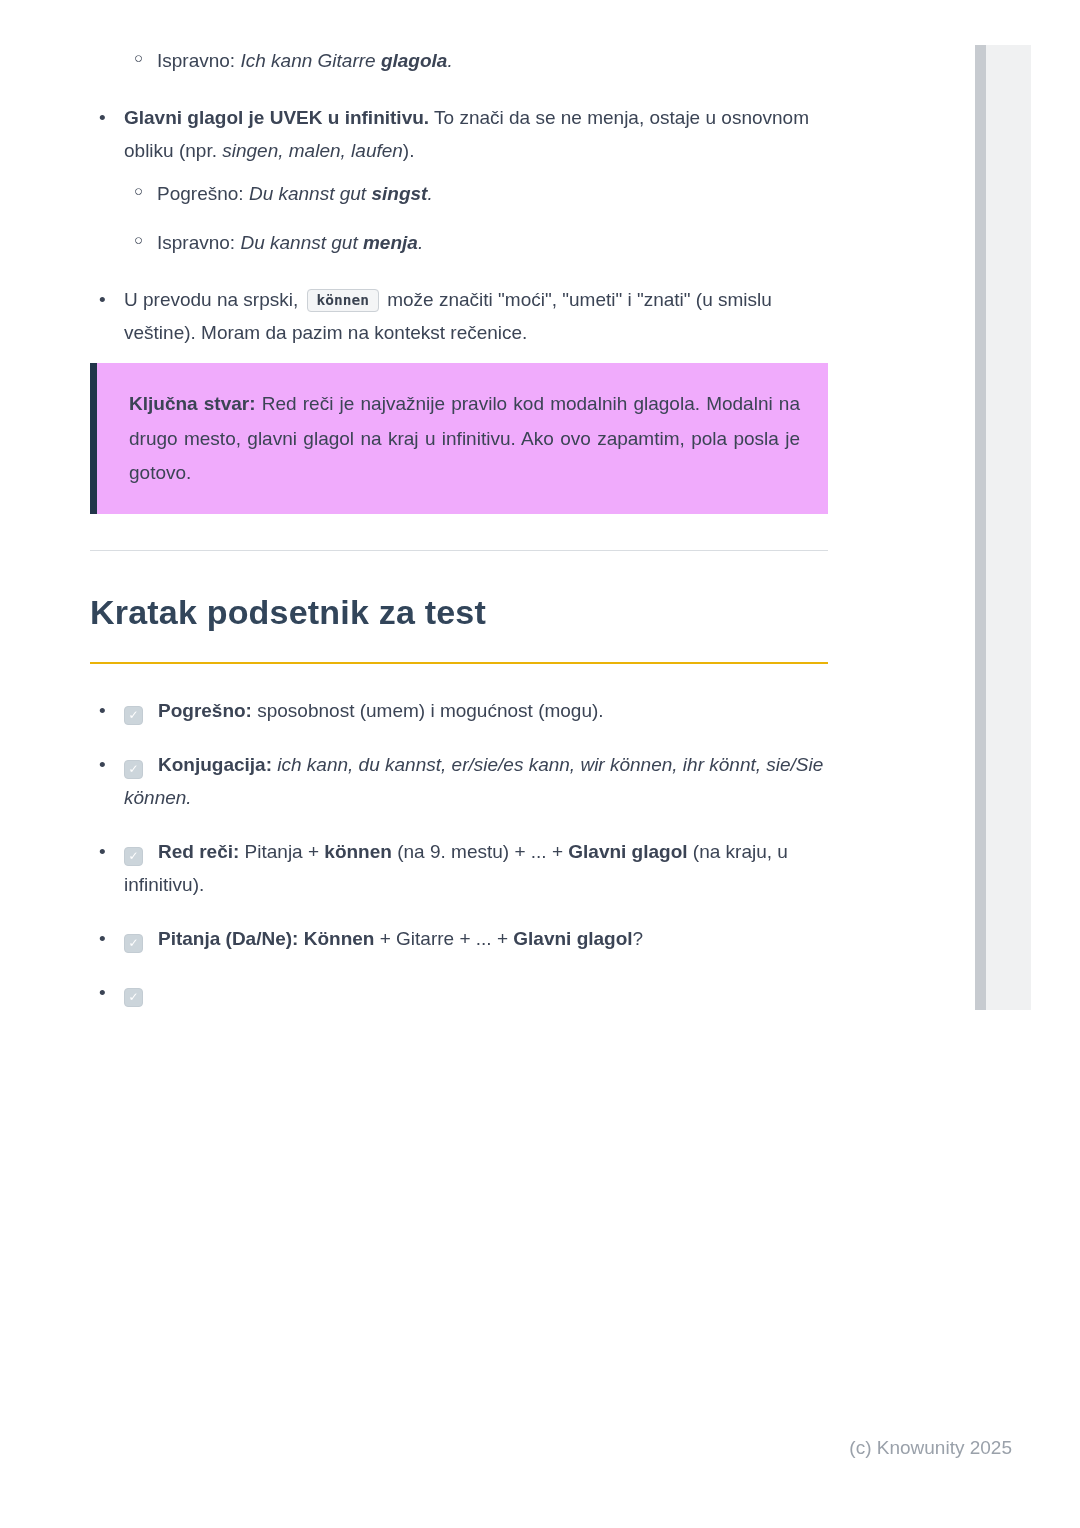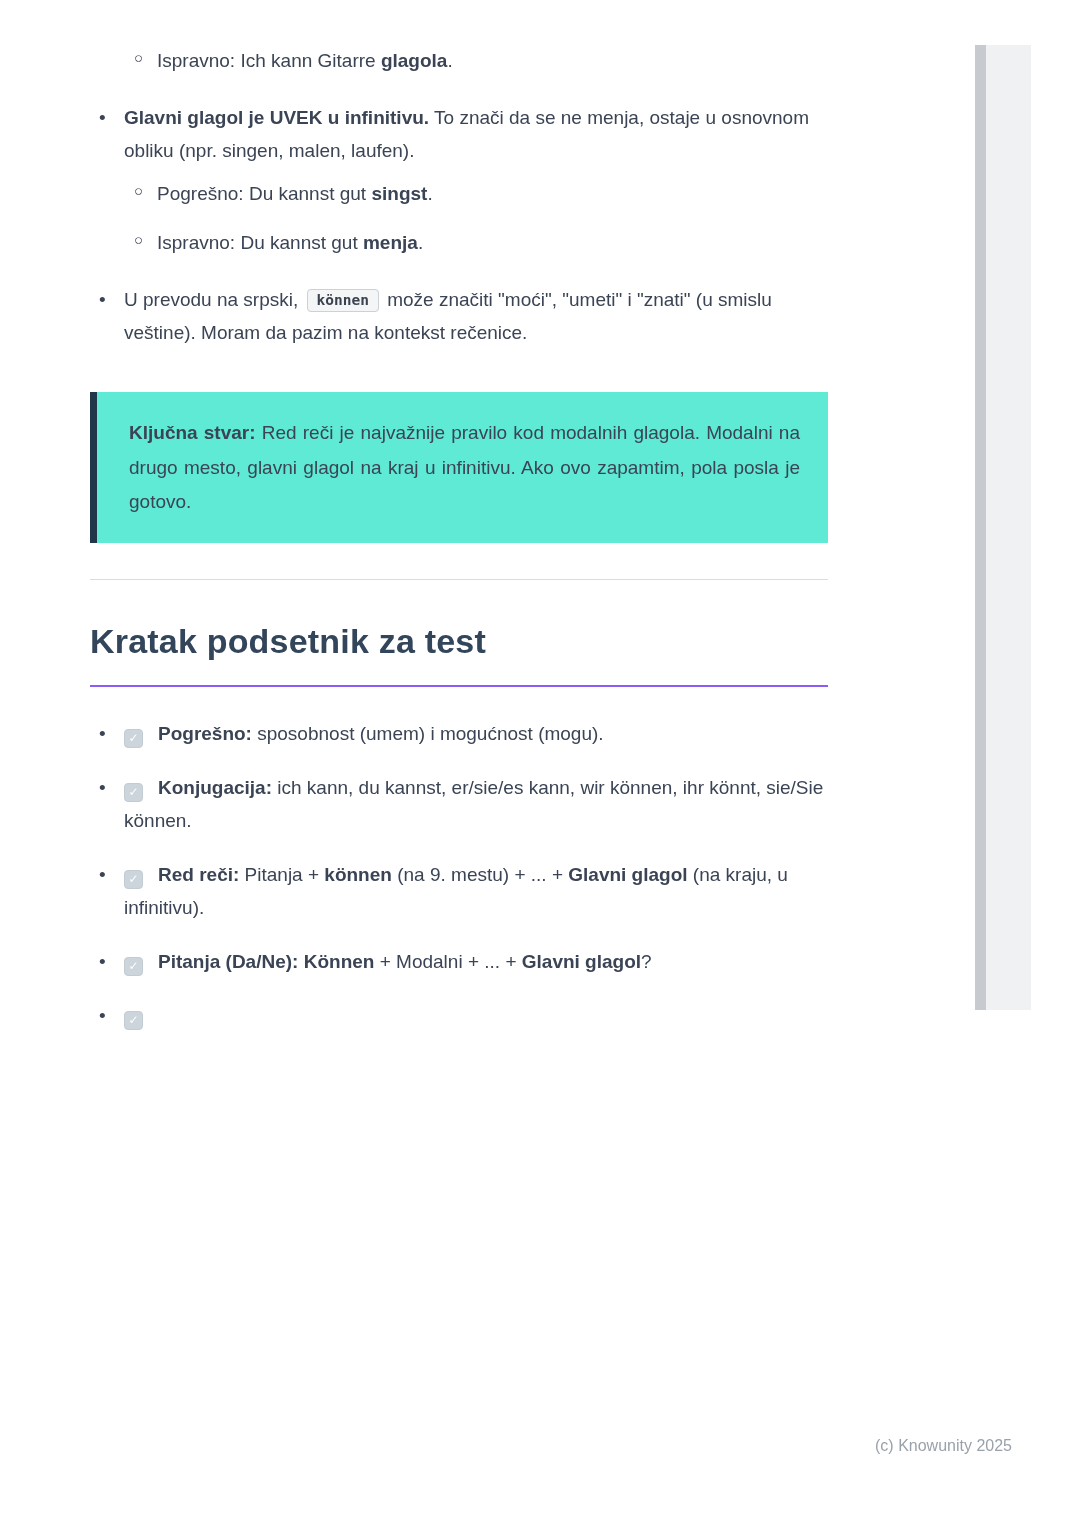--- a/index.html
+++ b/index.html
@@ -13,21 +13,21 @@
   }
   .content {
     position: absolute;
     left: 90px; top: 44px;
     width: 738px;
     font-size: 19px;
     line-height: 1.74;
   }
   
   .b { font-weight: bold; }
-  .i { }
+  .i { font-style: italic; }
   .code {
     font-family: "DejaVu Sans Mono", "Liberation Mono", monospace;
     font-size: 14.5px;
     font-weight: bold;
     background: #f4f5f6;
     border: 1px solid #ccd1d6;
     border-radius: 4px;
     padding: 2px 9px 3px 9px;
     margin: 0 3px;
     color: #3a4250;
@@ -42,40 +42,40 @@
     color: #3b4455;
   }
   .li.sub { padding-left: 67px; margin-left: 0; }
   .li.sub .marker { left: 44px; font-size: 15px; top: 1px; }
   .mb { margin-bottom: 24px; }
   .sublist { margin-top: 10px; }
   .sublist .li { margin-bottom: 16px; }
   .sublist .li:last-child { margin-bottom: 0; }
 
   .callout {
-    margin-top: 43px;
-    background: #5eead4;
+    margin-top: 14px;
+    background: #f0abfc;
     border-left: 7px solid #22364a;
     padding: 24px 28px 24px 32px;
     text-align: justify;
     line-height: 1.8;
   }
   .divider {
     border: none;
     border-top: 1px solid #d9dde1;
     margin: 36px 0 0 0;
   }
   .section-title {
     margin: 32px 0 0 0;
     font-size: 34px;
     font-weight: bold;
     color: #32455a;
     letter-spacing: 0.2px;
-    padding-bottom: 14px;
-    border-bottom: 2px solid #8b5cf6;
+    padding-bottom: 20px;
+    border-bottom: 2px solid #eab308;
   }
   .checklist { margin-top: 30px; }
   .checklist .li { margin-bottom: 21px; }
   .checkbox {
     display: inline-flex;
     align-items: center;
     justify-content: center;
     width: 17px; height: 17px;
     background: #ccd5db;
     border: 1px solid #c3ccd3;
@@ -83,21 +83,21 @@
     color: #ffffff;
     font-size: 12px;
     line-height: 1;
     margin-right: 15px;
     vertical-align: -2px;
     user-select: none;
   }
   .footer {
     position: absolute;
     right: 68px; top: 1437px;
-    font-size: 16px;
+    font-size: 19px;
     color: #9aa1aa;
   }
   .scroll-track {
     position: absolute;
     left: 986px; top: 45px;
     width: 45px; height: 965px;
     background: #f0f1f2;
   }
   .scroll-thumb {
     position: absolute;
@@ -162,21 +162,21 @@
     <li class="li">
       <span class="marker">•</span>
       <span class="checkbox">
           <span>✓</span>
         </span><span><span class="b">Red reči:</span><span> Pitanja + </span><span class="b">können</span><span> (na 9. mestu) + ... + </span><span class="b">Glavni glagol</span><span> (na kraju, u infinitivu).</span></span>
     </li>
     <li class="li">
       <span class="marker">•</span>
       <span class="checkbox">
           <span>✓</span>
-        </span><span><span class="b">Pitanja (Da/Ne):</span><span> </span><span class="b">Können</span><span> + Modalni + ... + </span><span class="b">Glavni glagol</span><span>?</span></span>
+        </span><span><span class="b">Pitanja (Da/Ne):</span><span> </span><span class="b">Können</span><span> + Gitarre + ... + </span><span class="b">Glavni glagol</span><span>?</span></span>
     </li>
     <li class="li">
       <span class="marker">•</span>
       <span class="checkbox">
           <span>✓</span>
         </span>
     </li>
   </ul>
 
 </div>

